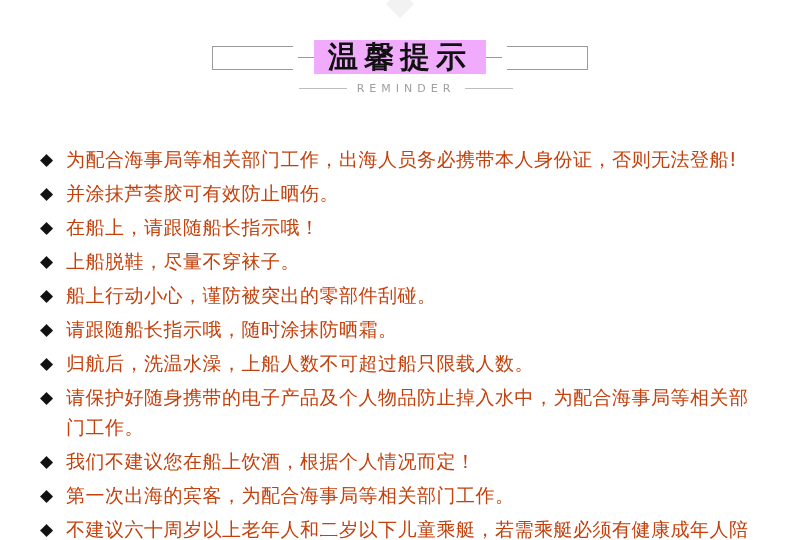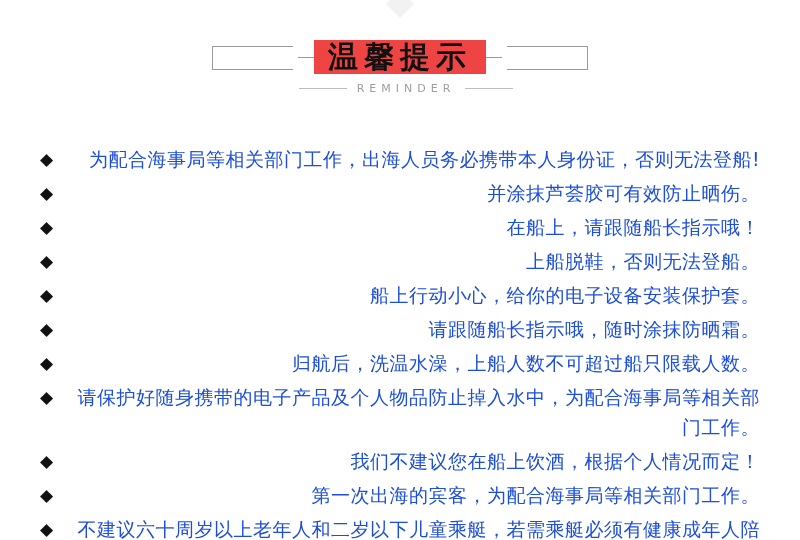--- a/index.html
+++ b/index.html
@@ -47,21 +47,21 @@
   }
   .title-cn {
     font-family: "DejaVu Serif", "Liberation Serif", serif;
     font-size: 30px;
     font-weight: bold;
     letter-spacing: 6px;
     color: #111111;
     line-height: 34px;
     position: relative;
     z-index: 2;
-    background: #ef4444;
+    background: #f0abfc;
     padding: 0 14px;
     display: inline-block;
   }
   .title-rule {
     position: absolute;
     top: 17px;
     left: 0;
     right: 0;
     height: 1px;
     background: #9a9a9a;
@@ -113,24 +113,23 @@
     font-size: 17px;
     line-height: 30px;
     color: #111111;
     text-align: left;
   }
   .item-text {
     flex: 1 1 auto;
     font-family: "DejaVu Sans", "Liberation Sans", sans-serif;
     font-size: 19px;
     line-height: 30px;
-    color: #1d4ed8;
+    color: #c2410c;
     letter-spacing: 0.5px;
     font-weight: 500;
-    text-align: right;
   }
 </style>
 </head>
 <body>
 
 <div class="top-ornament-wrap"></div>
 
 <div class="header">
   <div class="header-inner">
     <div class="title-rule"></div>
@@ -153,25 +152,25 @@
   <div class="item">
     <span class="bullet">◆</span>
     <span class="item-text">并涂抹芦荟胶可有效防止晒伤。</span>
   </div>
   <div class="item">
     <span class="bullet">◆</span>
     <span class="item-text">在船上，请跟随船长指示哦！</span>
   </div>
   <div class="item">
     <span class="bullet">◆</span>
-    <span class="item-text">上船脱鞋，否则无法登船。</span>
+    <span class="item-text">上船脱鞋，尽量不穿袜子。</span>
   </div>
   <div class="item">
     <span class="bullet">◆</span>
-    <span class="item-text">船上行动小心，给你的电子设备安装保护套。</span>
+    <span class="item-text">船上行动小心，谨防被突出的零部件刮碰。</span>
   </div>
   <div class="item">
     <span class="bullet">◆</span>
     <span class="item-text">请跟随船长指示哦，随时涂抹防晒霜。</span>
   </div>
   <div class="item">
     <span class="bullet">◆</span>
     <span class="item-text">归航后，洗温水澡，上船人数不可超过船只限载人数。</span>
   </div>
   <div class="item">

